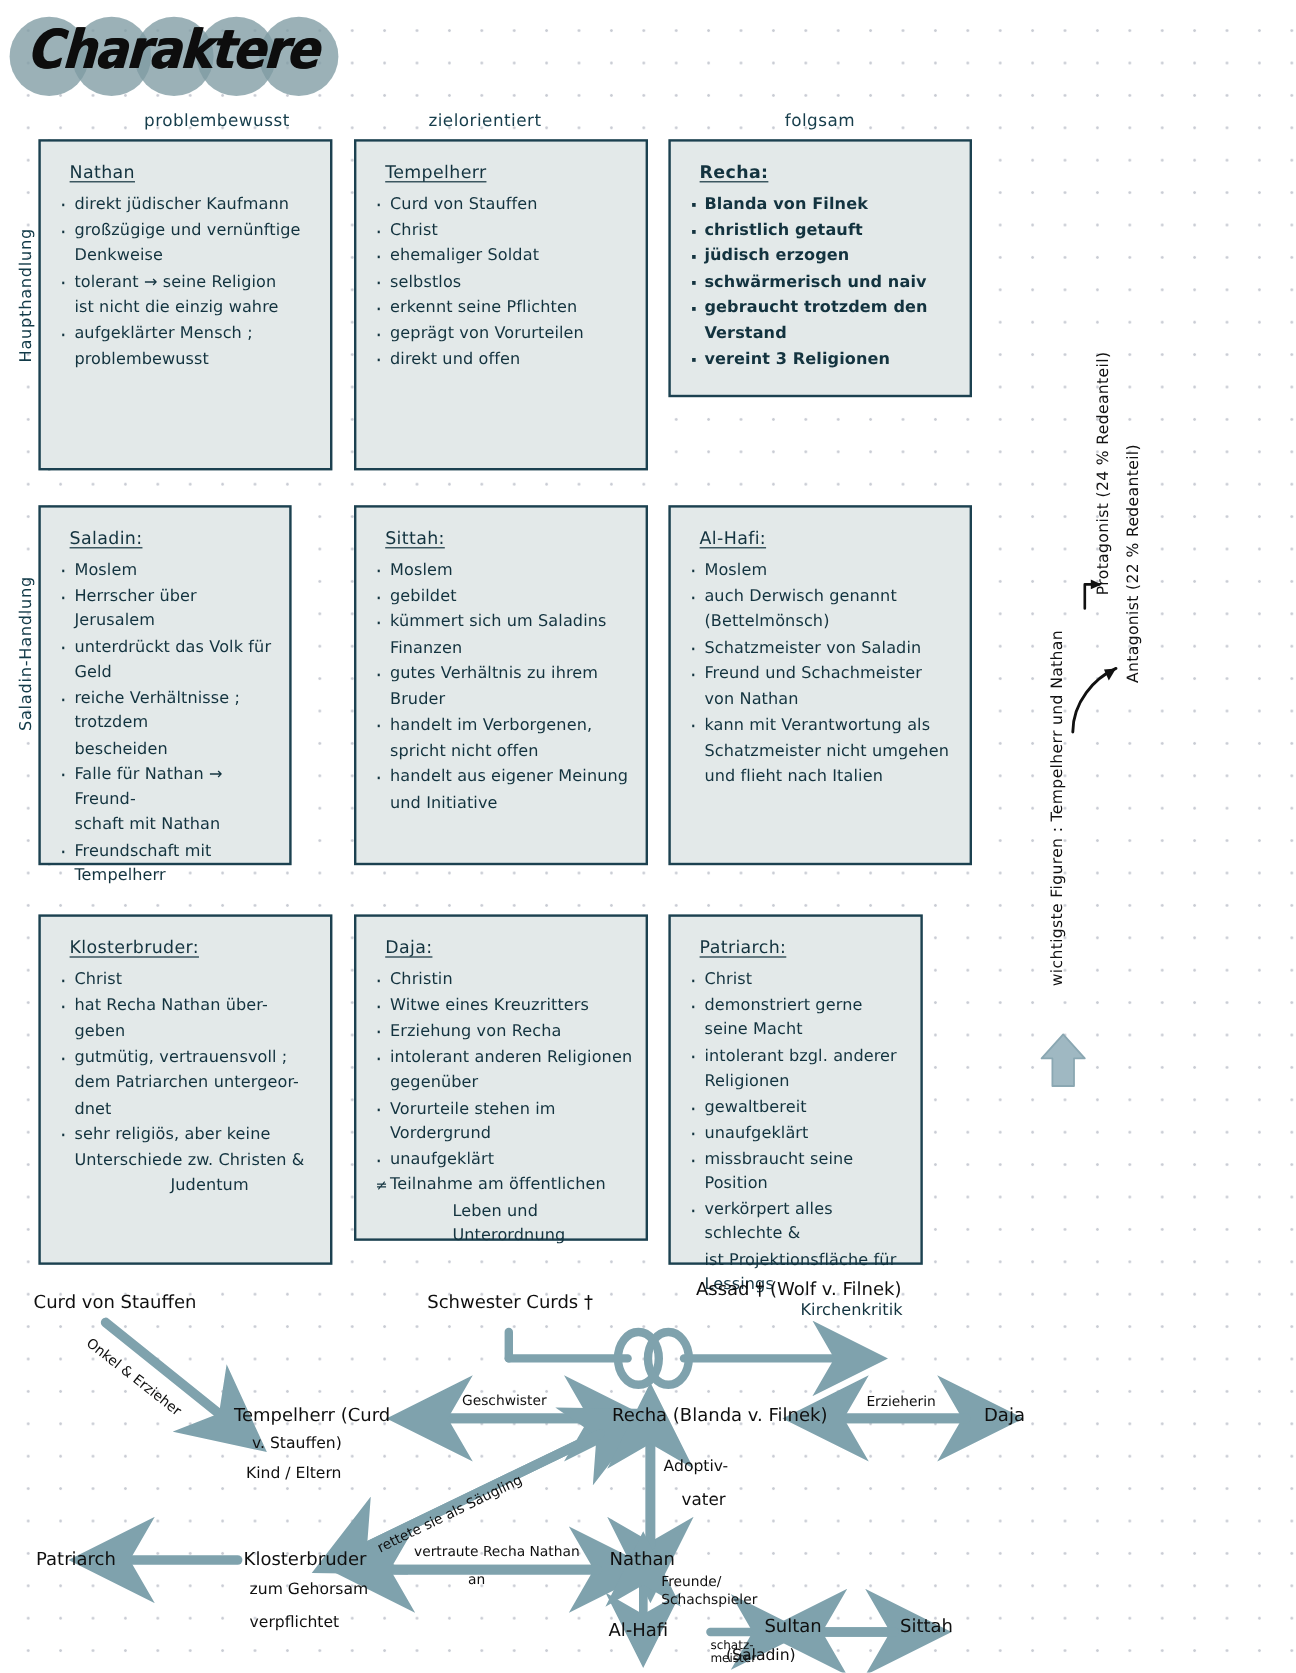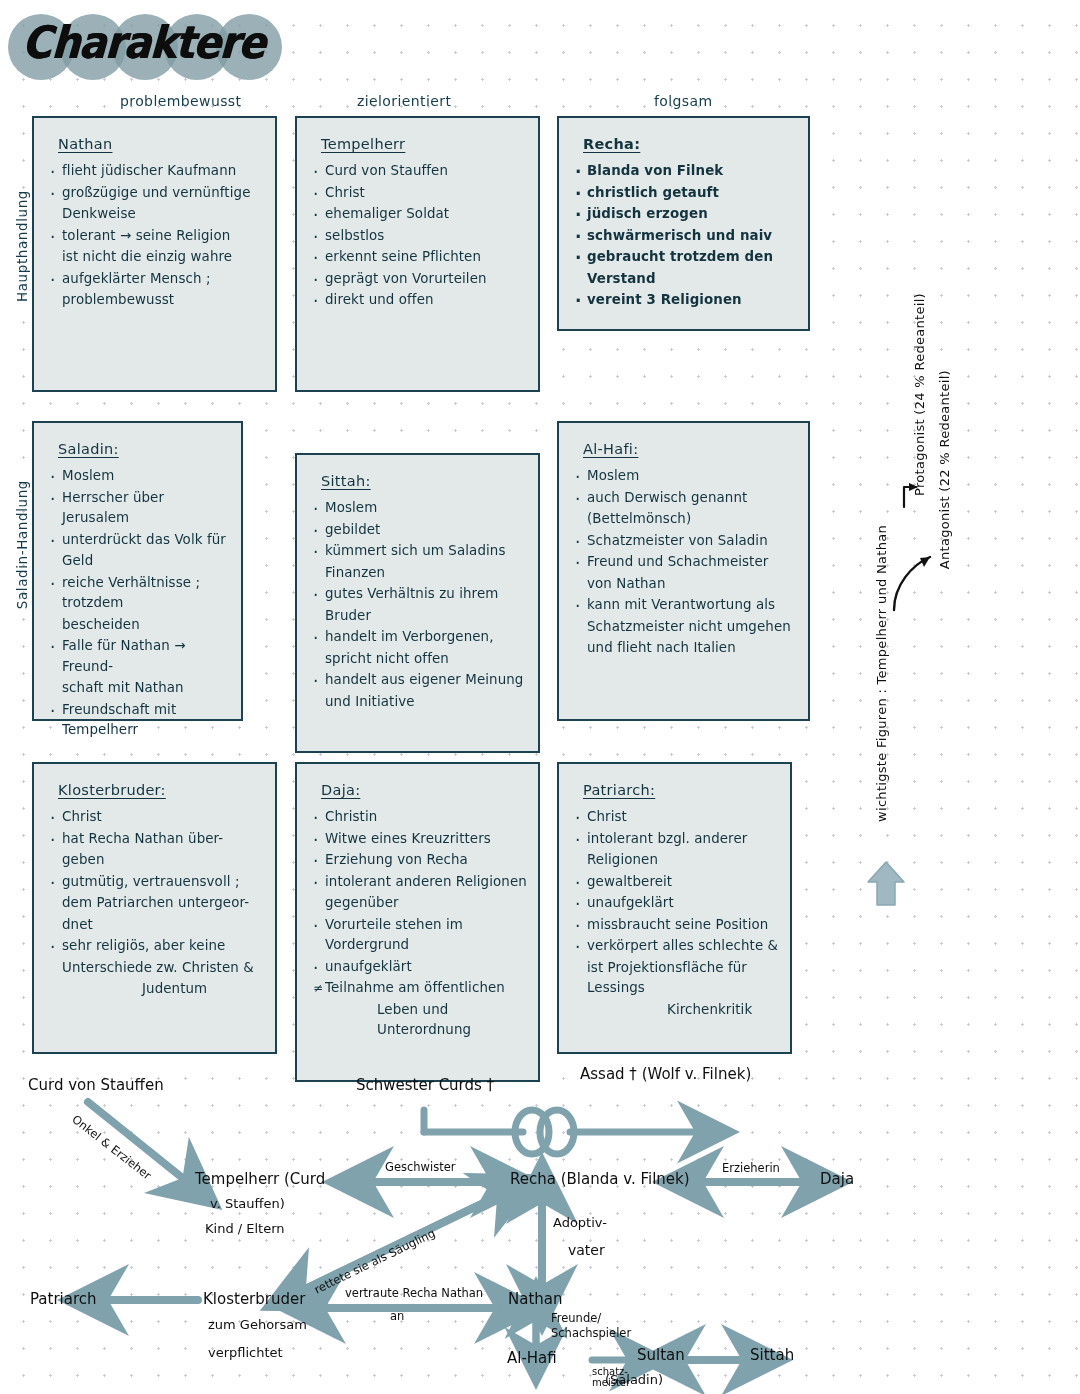--- a/index.html
+++ b/index.html
@@ -125,21 +125,21 @@
 <div class="side-rule" style="left:40px;top:421px;height:300px;"></div>
 <div class="side-label" style="left:14px;top:480px;">Saladin-Handlung</div>
 
 <div class="col-head" style="left:120px;">problembewusst</div>
 <div class="col-head" style="left:357px;">zielorientiert</div>
 <div class="col-head" style="left:654px;">folgsam</div>
 
 <div class="card" style="left:32px;top:116px;width:245px;height:276px;">
   <div class="card-title">Nathan</div>
   <ul class="bullets">
-      <li>flieht jüdischer Kaufmann</li>
+      <li>direkt jüdischer Kaufmann</li>
       <li>großzügige und vernünftige</li>
       <li class="cont">Denkweise</li>
       <li>tolerant → seine Religion</li>
       <li class="cont">ist nicht die einzig wahre</li>
       <li>aufgeklärter Mensch ;</li>
       <li class="cont">problembewusst</li>
     </ul>
 </div>
 
 <div class="card" style="left:295px;top:116px;width:245px;height:276px;">
@@ -176,21 +176,21 @@
       <li>unterdrückt das Volk für</li>
       <li class="cont">Geld</li>
       <li>reiche Verhältnisse ; trotzdem</li>
       <li class="cont">bescheiden</li>
       <li>Falle für Nathan → Freund-</li>
       <li class="cont">schaft mit Nathan</li>
       <li>Freundschaft mit Tempelherr</li>
     </ul>
 </div>
 
-<div class="card" style="left:295px;top:421px;width:245px;height:300px;margin-top:32px;">
+<div class="card" style="left:295px;top:421px;width:245px;height:300px;">
   <div class="card-title">Sittah:</div>
   <ul class="bullets">
       <li>Moslem</li>
       <li>gebildet</li>
       <li>kümmert sich um Saladins</li>
       <li class="cont">Finanzen</li>
       <li>gutes Verhältnis zu ihrem</li>
       <li class="cont">Bruder</li>
       <li>handelt im Verborgenen,</li>
       <li class="cont">spricht nicht offen</li>
@@ -222,39 +222,40 @@
       <li class="cont">geben</li>
       <li>gutmütig, vertrauensvoll ;</li>
       <li class="cont">dem Patriarchen untergeor-</li>
       <li class="cont">dnet</li>
       <li>sehr religiös, aber keine</li>
       <li class="cont">Unterschiede zw. Christen &amp;</li>
       <li class="cont indent2">Judentum</li>
     </ul>
 </div>
 
-<div class="card" style="left:295px;top:762px;width:245px;height:320px;">
+<div class="card" style="left:295px;top:762px;width:245px;height:272px;">
   <div class="card-title">Daja:</div>
   <ul class="bullets">
       <li>Christin</li>
       <li>Witwe eines Kreuzritters</li>
       <li>Erziehung von Recha</li>
       <li>intolerant anderen Religionen</li>
       <li class="cont">gegenüber</li>
       <li>Vorurteile stehen im Vordergrund</li>
       <li>unaufgeklärt</li>
       <li class="hash">Teilnahme am öffentlichen</li>
       <li class="cont indent">Leben und Unterordnung</li>
     </ul>
 </div>
 
-<div class="card" style="left:557px;top:762px;width:235px;height:292px;padding-left:16px;">
+<div class="card" style="left:557px;top:762px;width:212px;height:292px;padding-left:16px;">
   <div class="card-title">Patriarch:</div>
   <ul class="bullets">
       <li>Christ</li>
+      <li>demonstriert gerne seine Macht</li>
       <li>intolerant bzgl. anderer</li>
       <li class="cont">Religionen</li>
       <li>gewaltbereit</li>
       <li>unaufgeklärt</li>
       <li>missbraucht seine Position</li>
       <li>verkörpert alles schlechte &amp;</li>
       <li class="cont">ist Projektionsfläche für Lessings</li>
       <li class="cont indent2">Kirchenkritik</li>
     </ul>
 </div>

